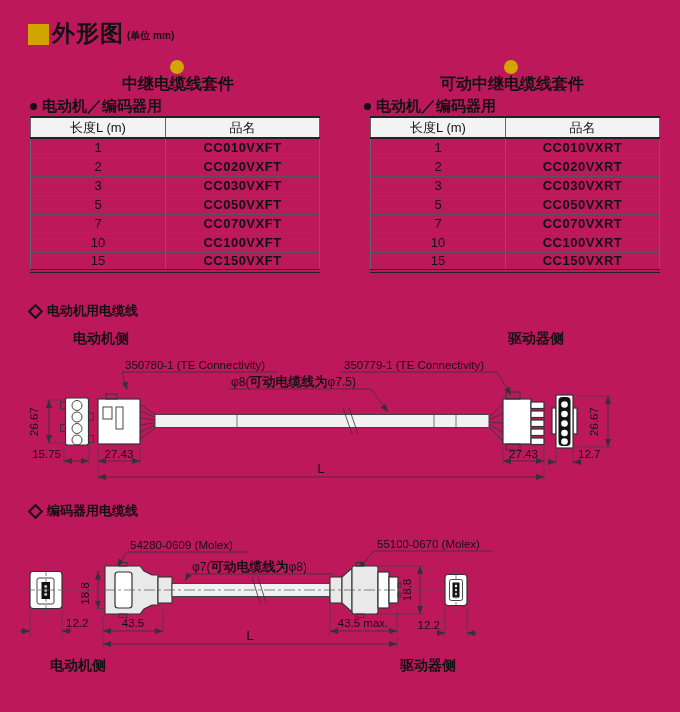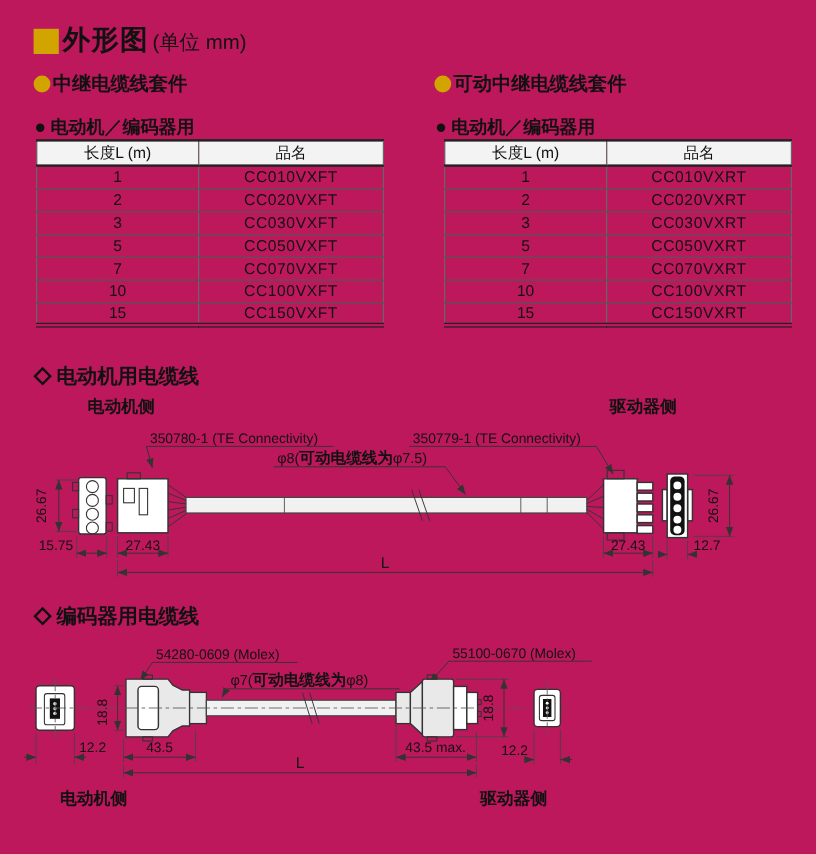--- a/index.html
+++ b/index.html
@@ -3,47 +3,47 @@
 <meta charset="utf-8">
 <style>
   * { margin:0; padding:0; box-sizing:border-box; }
   html,body { width:680px; height:712px; background:#fff; font-family:"Liberation Sans",sans-serif; color:#111; }
   .page { position:relative; width:680px; height:712px; background:#be185d; overflow:hidden; }
 
   
   .title-row { position:absolute; left:28px; top:22px; display:flex; align-items:flex-end; }
   .gold-square { width:21px; height:21px; background:#d2a400; margin-right:3px; }
   .page-title { font-size:23px; font-weight:bold; line-height:23px; letter-spacing:1px; }
-  .page-unit { font-size:17px; font-weight:normal; margin-left:3px; line-height:18px; }
+  .page-unit { font-size:10px; font-weight:bold; margin-left:3px; line-height:18px; }
 
   .kit-group { position:absolute; top:60px; width:300px; }
   .kit-left { left:28px; } .kit-right { left:362px; }
-  .kit-heading { display:flex; align-items:center; height:20px; }
+  .kit-heading { display:flex; align-items:center; height:20px;flex-direction:column; }
   .gold-dot { width:14px; height:14px; border-radius:50%; background:#d2a400; margin-right:2px; flex:none; }
   .kit-heading-text { font-size:16px; font-weight:bold; }
   .kit-sub { display:flex; align-items:center; height:20px; margin-top:16px; }
   .black-dot { width:7px; height:7px; border-radius:50%; background:#111; margin:0 5px 0 2px; flex:none; }
   .kit-sub-text { font-size:15px; font-weight:bold; }
 
   
   table.kit { position:absolute; top:116px; width:289px; border-collapse:collapse; table-layout:fixed;
               border-top:2px solid #222; border-bottom:4px double #222;padding-left:40px; }
   table.t-left { left:30px; } table.t-right { left:370px; }
   table.kit th { height:21px; font-size:13px; font-weight:normal; background:#f3f3f3;
                  border-bottom:2px solid #222; border-left:1px solid #666; border-right:1px solid #666; text-align:center; }
   table.kit td { height:19px; font-size:13px; text-align:center; vertical-align:middle;
                  border-bottom:1px solid #555; border-left:1px solid #666; border-right:1px solid #666; }
   table.kit col.c1 { width:135px; } table.kit col.c2 { width:154px; }
-  td.part { font-weight:normal; font-size:14px; letter-spacing:0.5px; }
+  td.part { font-weight:bold; font-size:14px; letter-spacing:0.5px; }
 
   
   .section-heading { position:absolute; left:28px; display:flex; align-items:center; }
   .sec-motor { top:302px; } .sec-encoder { top:502px; }
   .diamond { width:11px; height:11px; border:2px solid #111; transform:rotate(45deg); margin:0 6px 0 2px; flex:none; }
-  .section-title { font-size:17px; font-weight:bold; }
+  .section-title { font-size:13px; font-weight:bold; }
 
   svg.diagram { position:absolute; left:0; }
   #motor-svg { top:325px; } #encoder-svg { top:527px; }
 
   
   .side-lbl { font:bold 14px "Liberation Sans",sans-serif; fill:#111; }
   .ref-lbl  { font:11.5px "Liberation Sans",sans-serif; fill:#111; }
   .note-lbl { font:12px "Liberation Sans",sans-serif; fill:#111; }
   .note-cjk { font-weight:bold; font-size:13px; }
   .dim { font:11.5px "Liberation Sans",sans-serif; fill:#111; }

